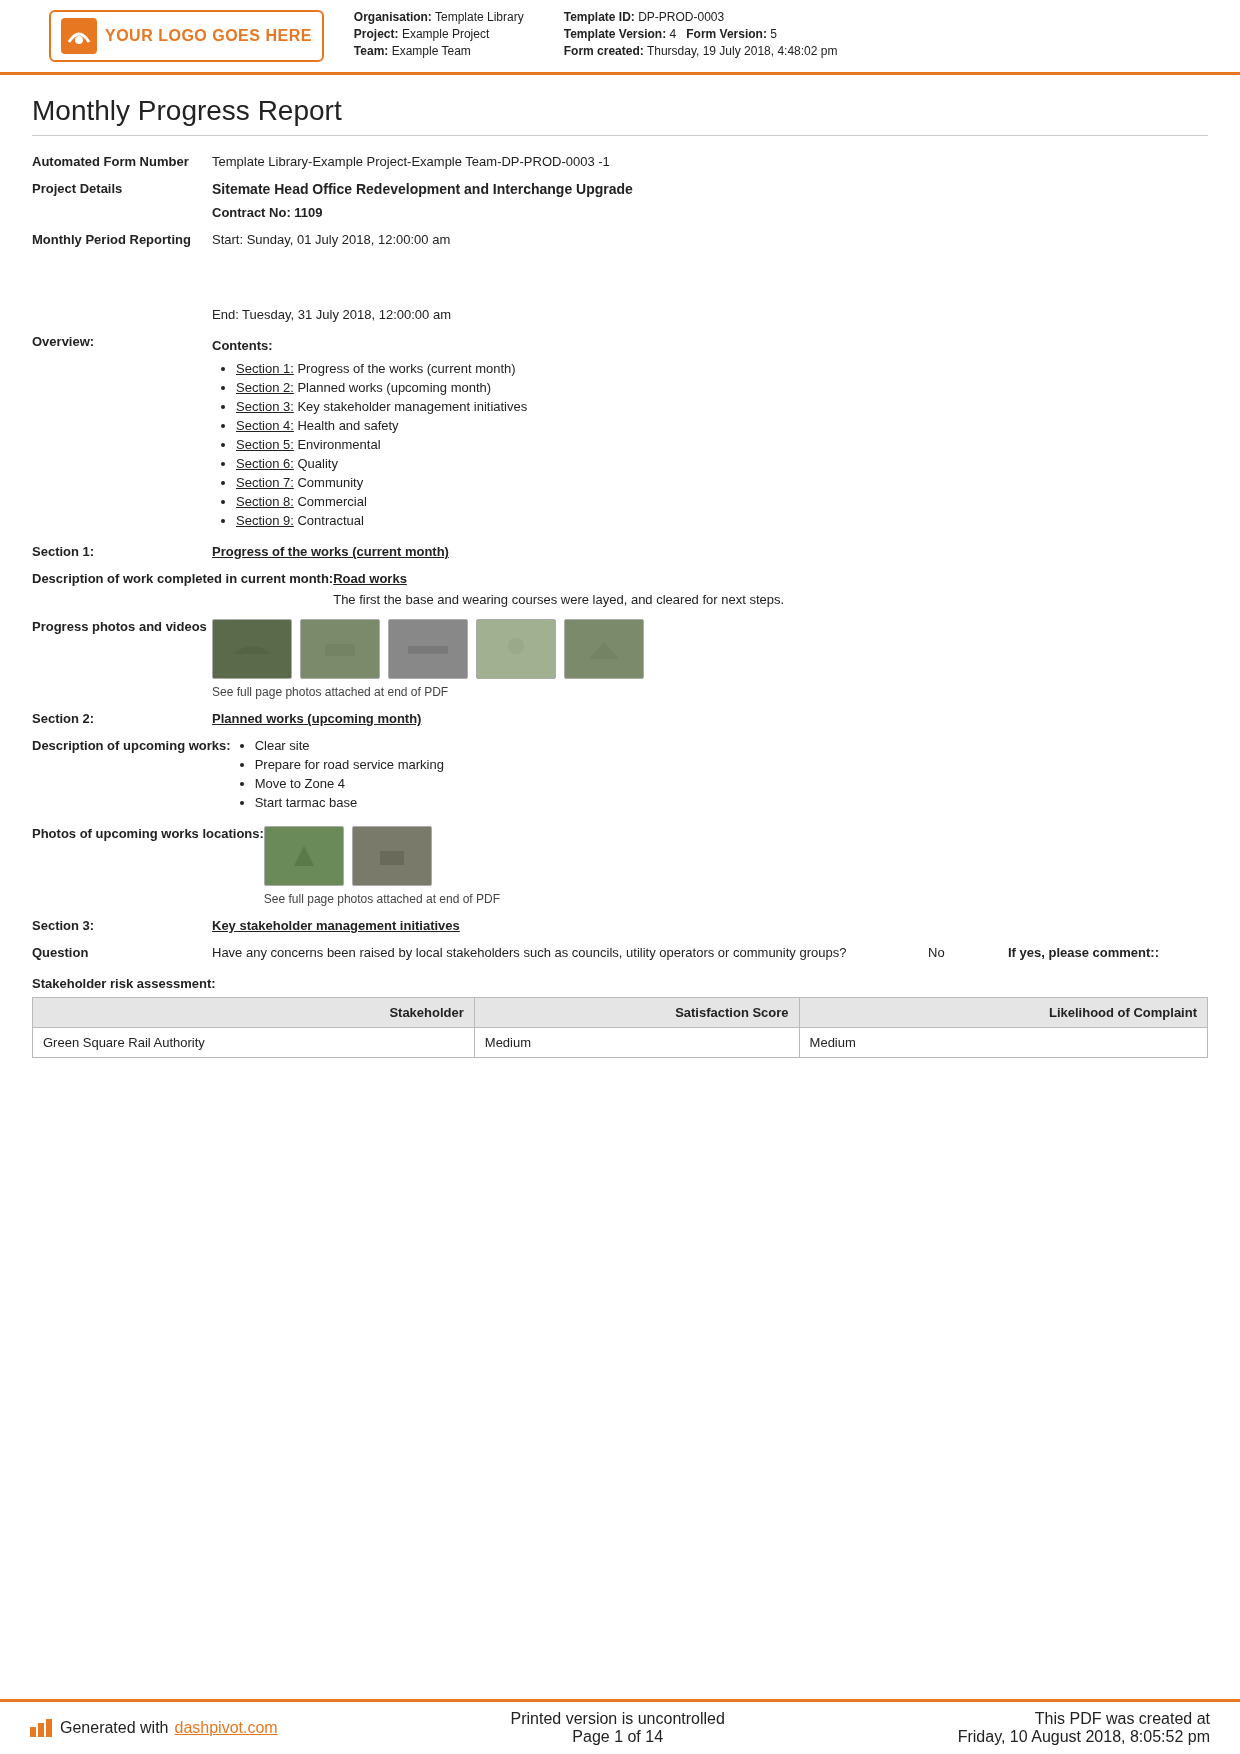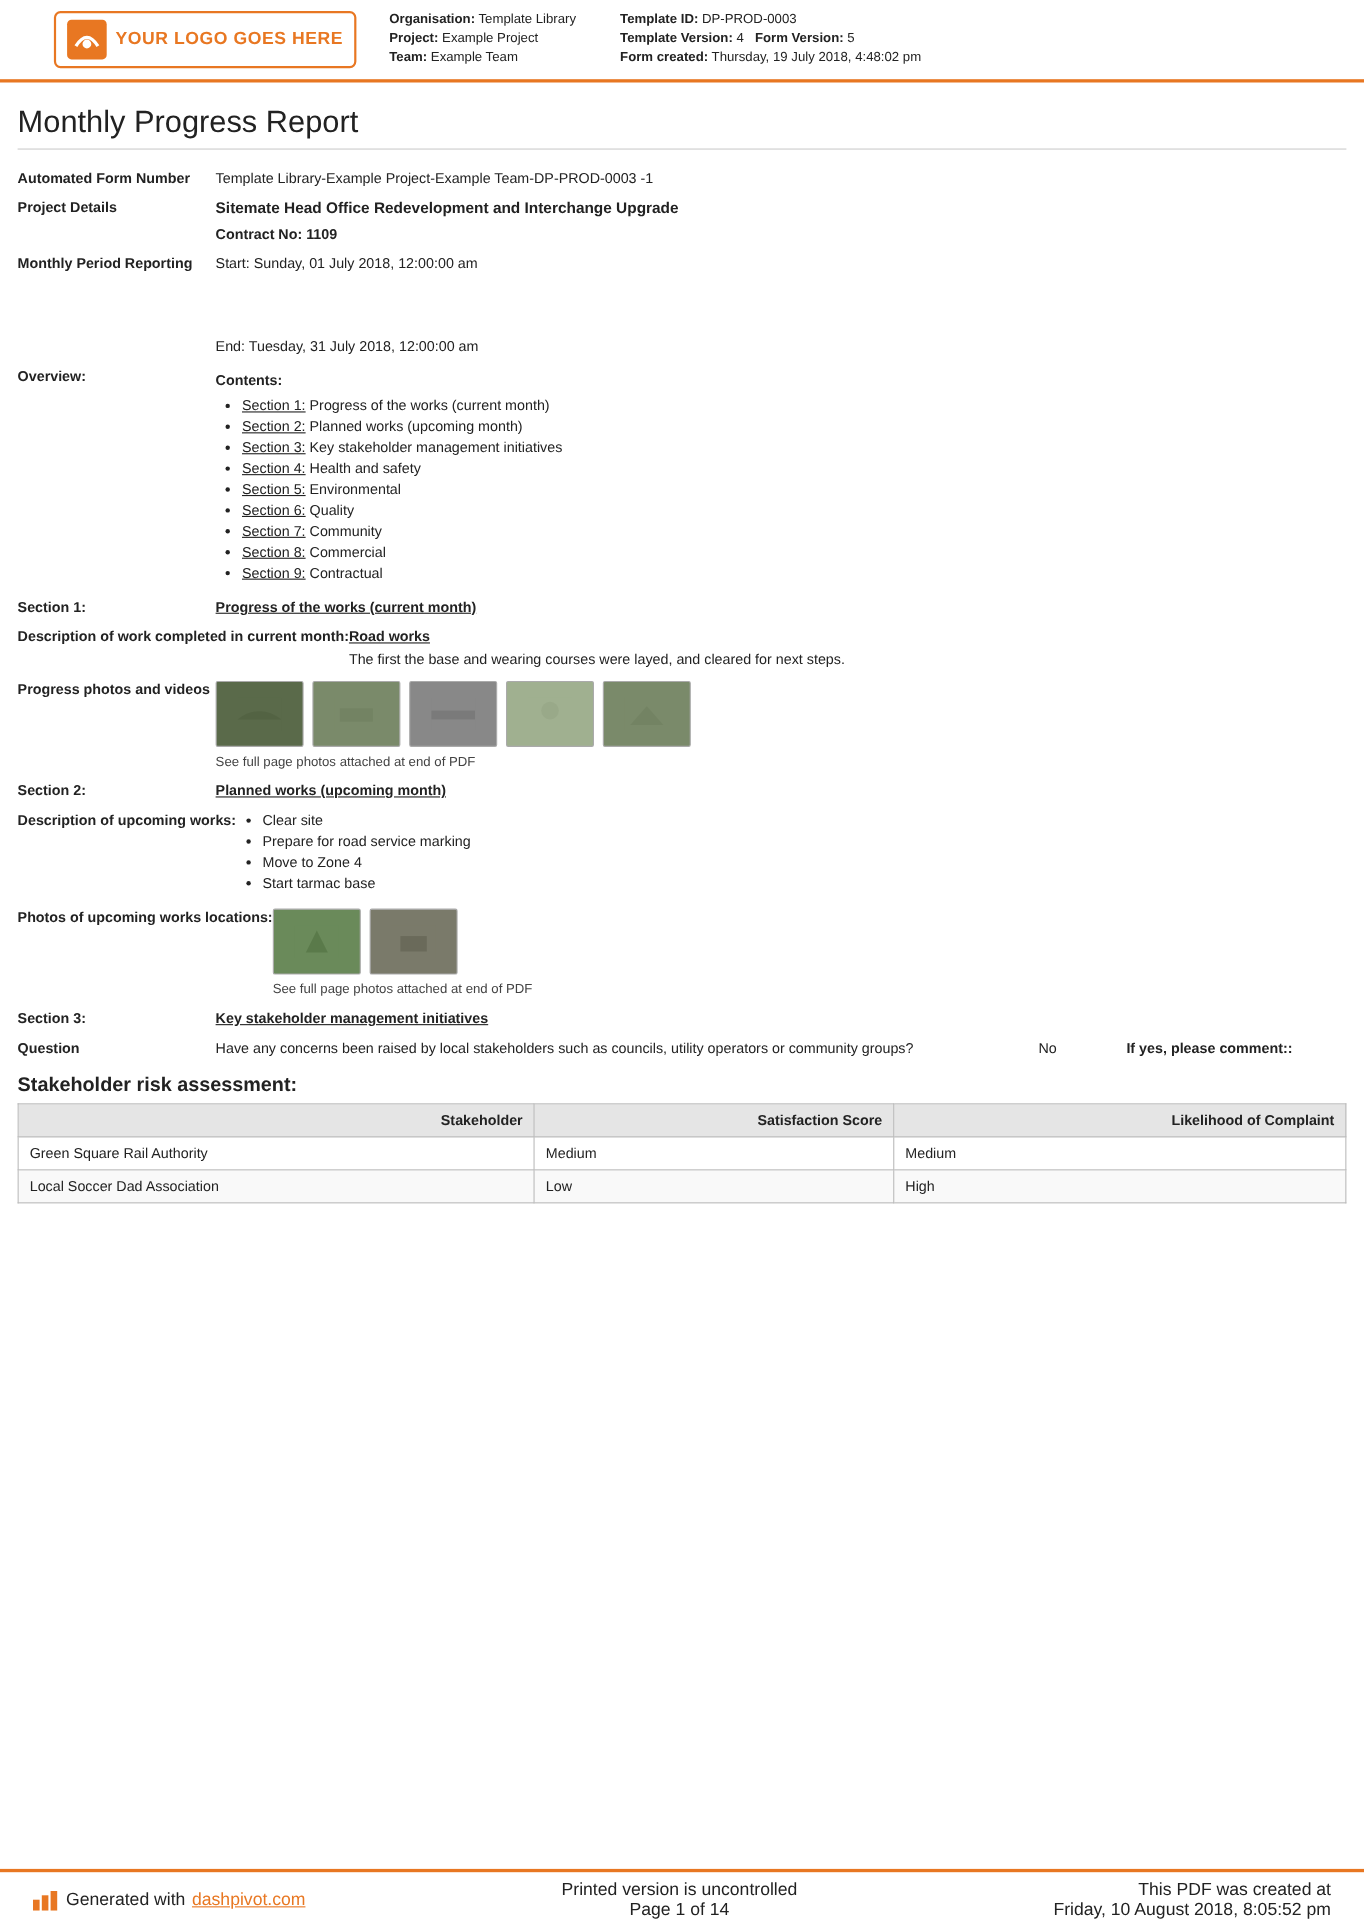--- a/index.html
+++ b/index.html
@@ -64,21 +64,21 @@
     .header-col {
       display: flex;
       flex-direction: column;
       gap: 3px;
       font-size: 12px;
     }
     .header-col .label { font-weight: bold; }
 
     
     .content {
-      padding: 20px 16px;
+      padding: 20px 32px;
       flex: 1;
     }
 
     .page-title {
       font-size: 28px;
       font-weight: normal;
       color: #222;
       margin-bottom: 18px;
       border-bottom: 1px solid #ccc;
       padding-bottom: 8px;
@@ -177,21 +177,21 @@
       padding-left: 24px;
     }
     .bullet-list li {
       margin-bottom: 4px;
       font-size: 13px;
     }
 
     
     .stakeholder-label {
       font-weight: bold;
-      font-size: 18px;
+      font-size: 13px;
       margin-bottom: 6px;
     }
     .data-table {
       width: 100%;
       border-collapse: collapse;
       font-size: 13px;
     }
     .data-table th {
       background: #e5e5e5;
       border: 1px solid #bbb;
@@ -470,25 +470,20 @@
             <th>Satisfaction Score</th>
             <th>Likelihood of Complaint</th>
           </tr>
         </thead>
         <tbody>
           <tr>
             <td>Green Square Rail Authority</td>
             <td>Medium</td>
             <td>Medium</td>
           </tr>
-          <tr>
-            <td>Local Soccer Dad Association</td>
-            <td>Low</td>
-            <td>High</td>
-          </tr>
         </tbody>
       </table>
     </div>
 
   </div>
 
   <div class="footer">
     <div class="footer-left">
       <div class="footer-icon">
         <svg width="24" height="18" viewBox="0 0 24 18">

